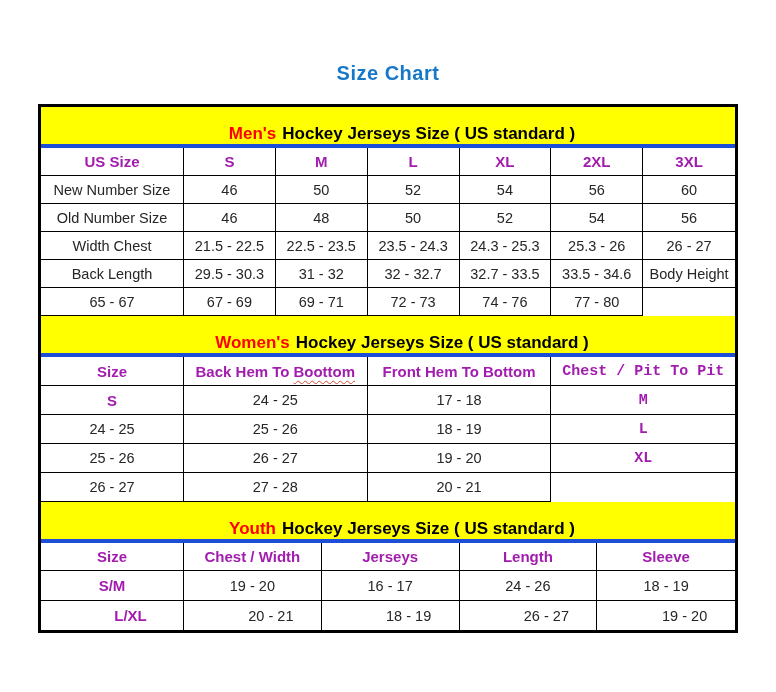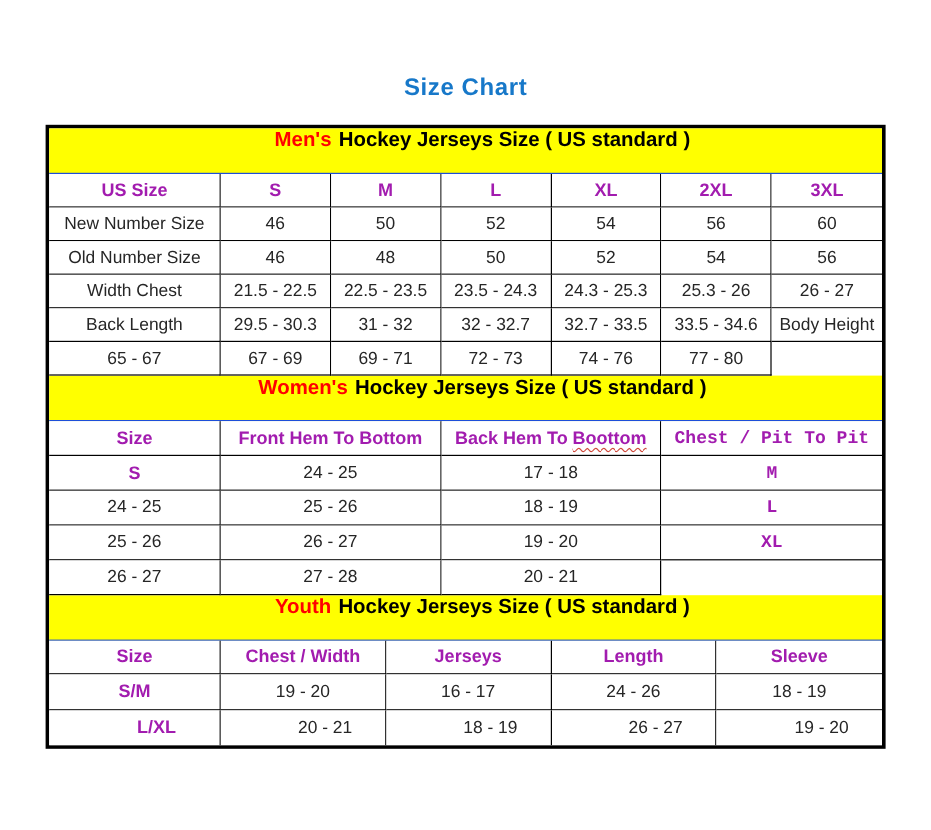--- a/index.html
+++ b/index.html
@@ -29,23 +29,23 @@
   }
   .chart-box {
     width: 694px;
     margin: 19px auto 0 auto;
     border: 3px solid #000000;
     background: #ffffff;
   }
   .band {
     height: 37px;
     background: #ffff00;
-    border-bottom: 1px solid #1d4ed8;
+    border-bottom: 4px solid #1d4ed8;
     display: flex;
-    align-items: flex-start;
+    align-items: flex-end;
     justify-content: center;
     font-size: 17px;
     font-weight: bold;
     color: #000000;
     padding-left: 28px;
   }
   .band .hl {
     color: #ff0000;
     margin-right: 6px;
   }
@@ -145,25 +145,25 @@
       <div class="cell">74 - 76</div>
       <div class="cell">77 - 80</div>
     </div>
 
     <div class="band">
       <span class="hl">Women's</span>
       <span>Hockey Jerseys Size ( US standard )</span>
     </div>
     <div class="grid womens">
       <div class="cell hd">Size</div>
-      <div class="cell hd">Front Hem To Bottom</div>
       <div class="cell hd">
         <span>Back Hem To</span>
         <span class="squiggle">Boottom</span>
       </div>
+      <div class="cell hd">Front Hem To Bottom</div>
       <div class="cell hd">Chest / Pit To Pit</div>
 
       <div class="cell bl">S</div>
       <div class="cell">24 - 25</div>
       <div class="cell">17 - 18</div>
 
       <div class="cell bl">M</div>
       <div class="cell">24 - 25</div>
       <div class="cell">25 - 26</div>
       <div class="cell">18 - 19</div>

